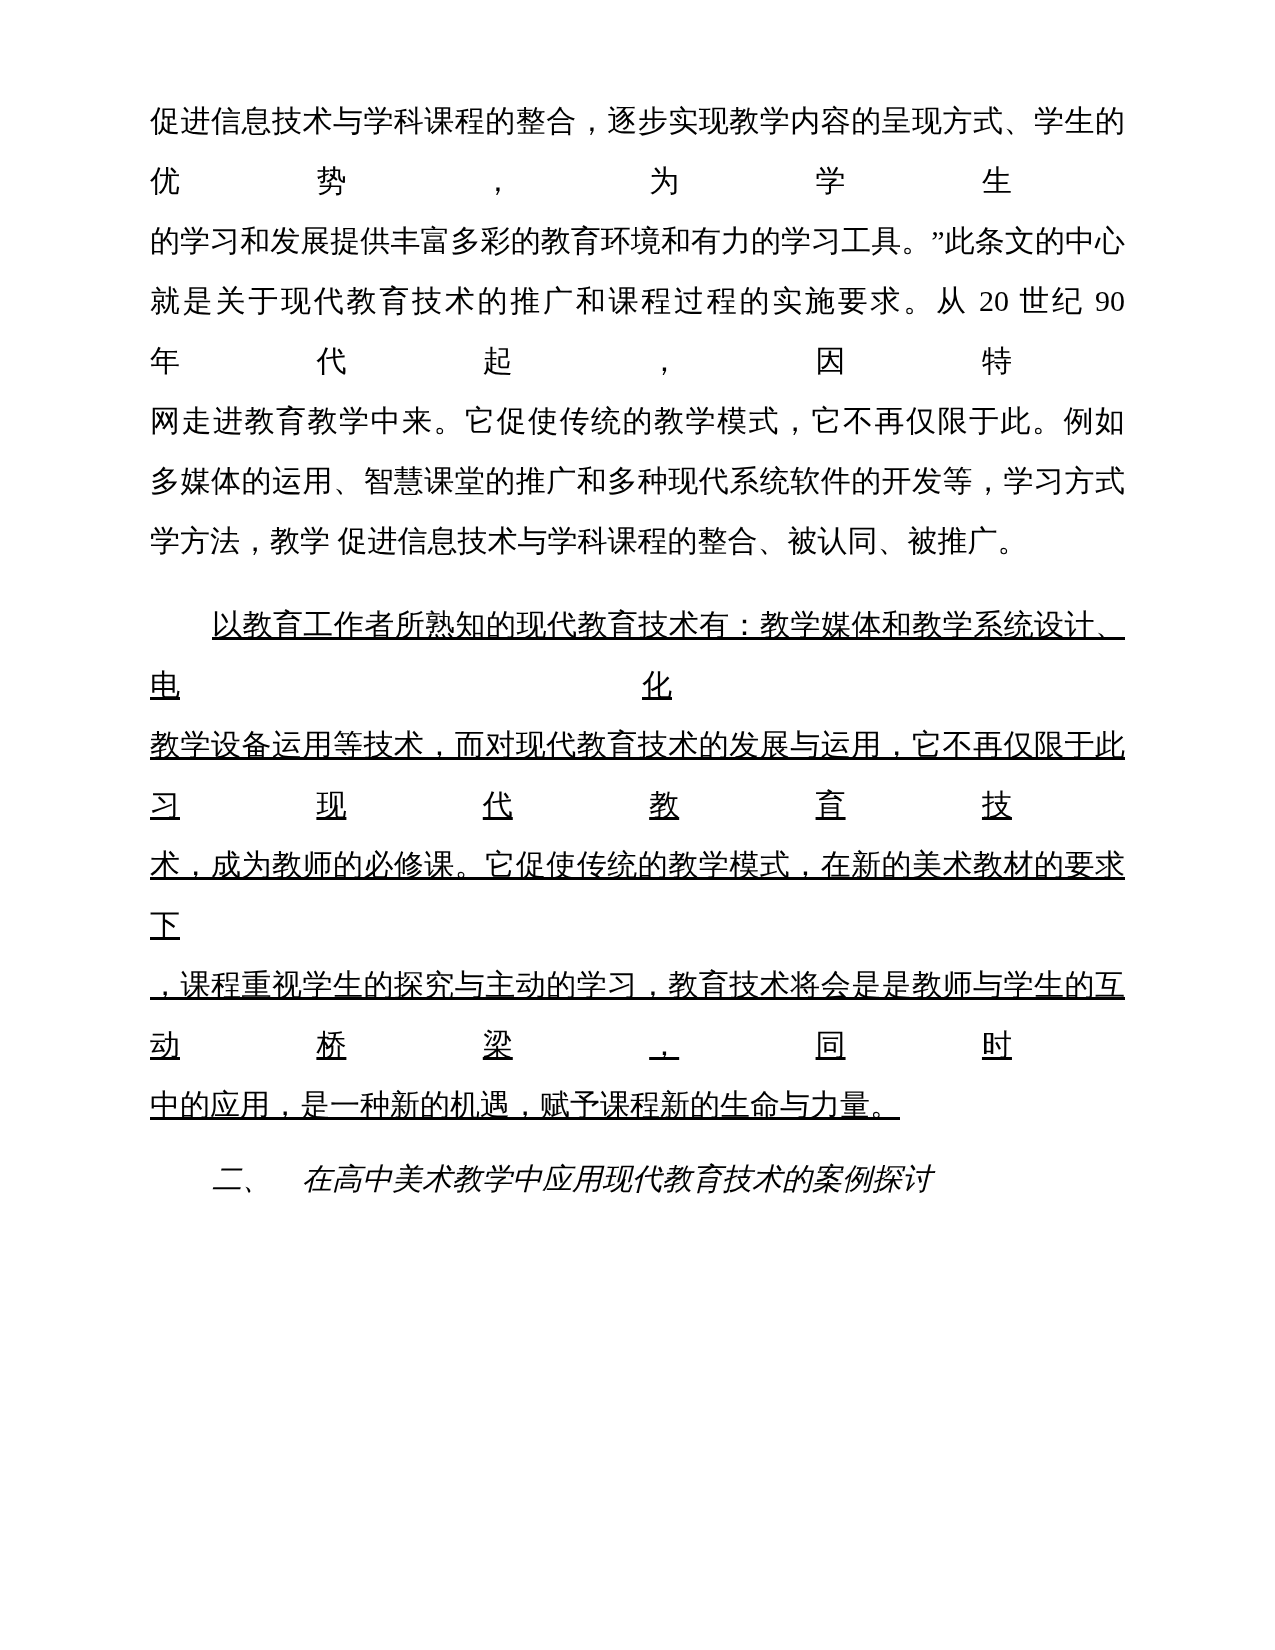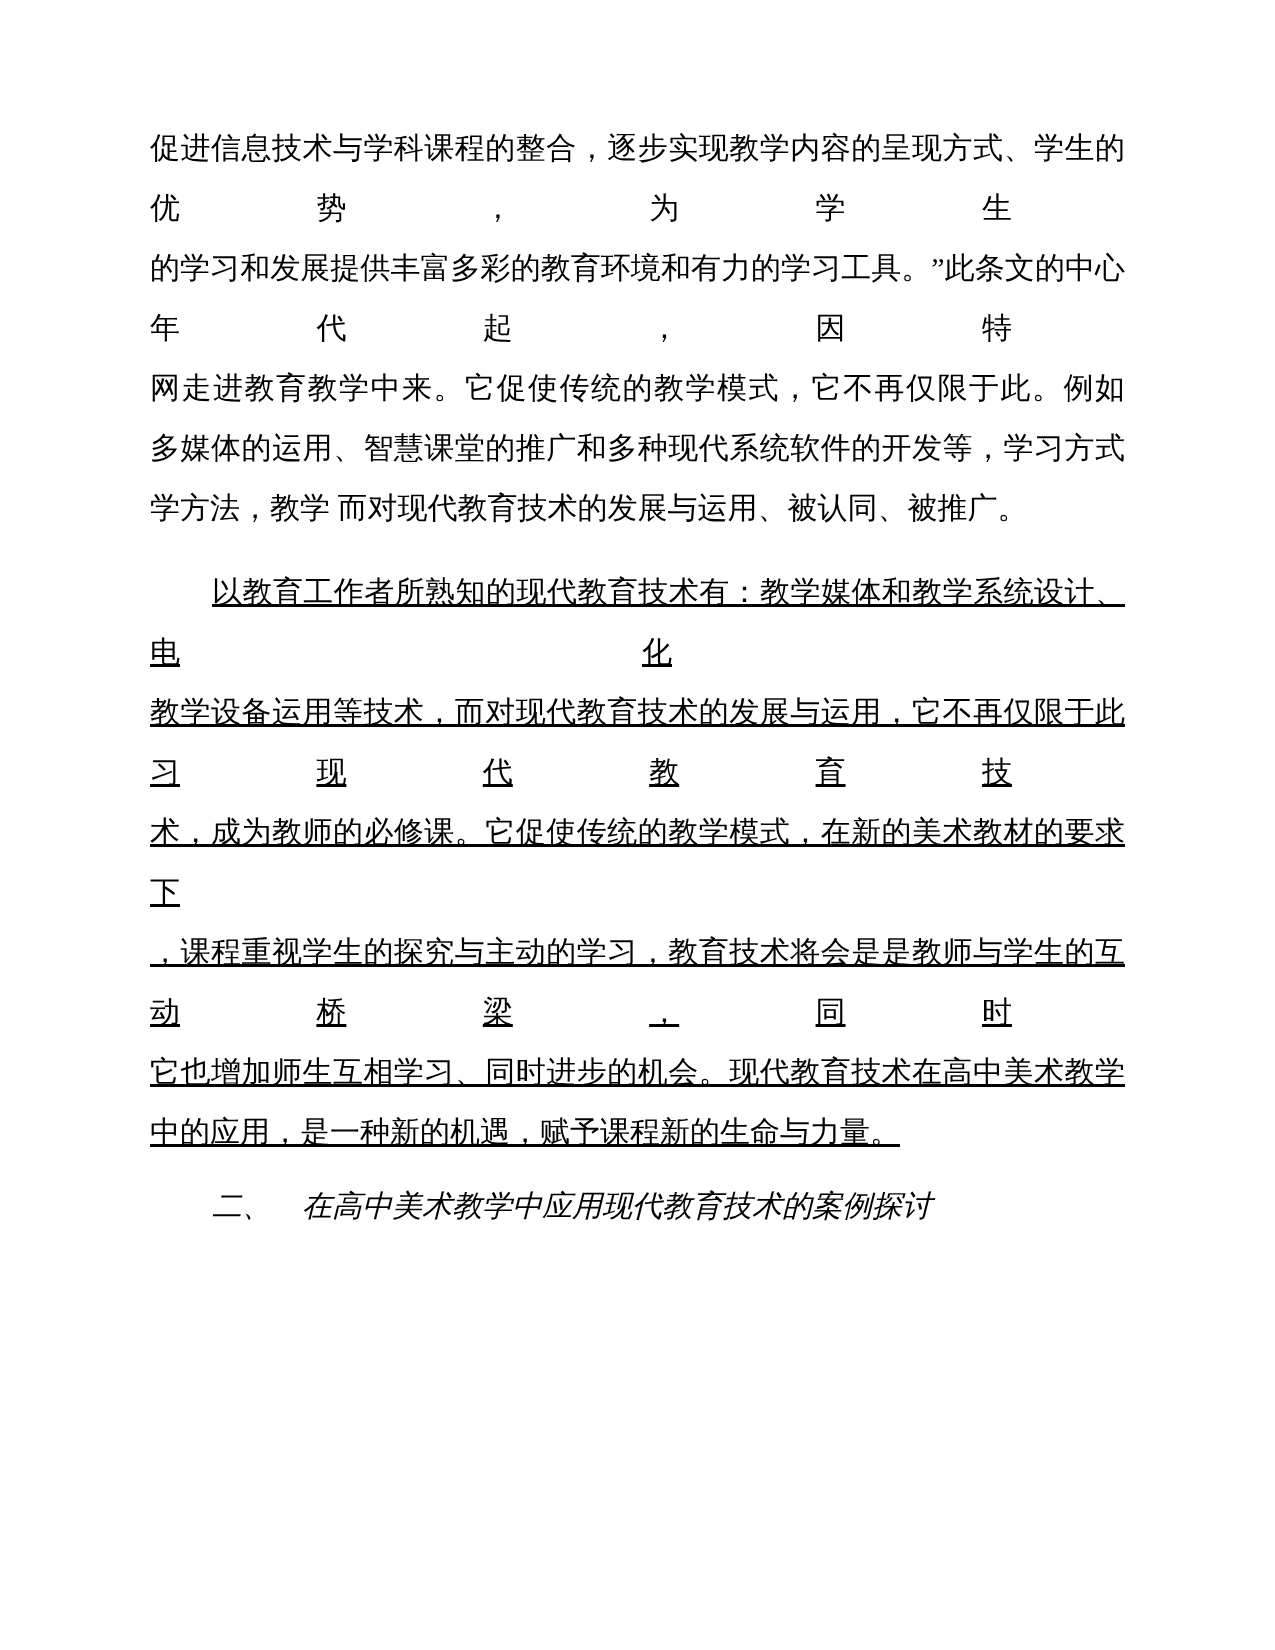--- a/index.html
+++ b/index.html
@@ -10,21 +10,21 @@
   .page {
     position: relative;
     width: 1275px;
     height: 1650px;
     background: #ffffff;
     overflow: hidden;
     font-family: "Liberation Serif", "DejaVu Serif", serif;
     color: #000000;
   }
   .doc {
-    padding: 118px 150px 0 150px;
+    padding: 91px 150px 0 150px;
     width: 975px;
     box-sizing: content-box;
   }
   .para { margin: 0; }
   .para.p2 { margin-top: 24px; text-decoration: underline; }
   .para.p3 { margin-top: 14px; font-style: italic; }
   .line {
     font-size: 30px;
     line-height: 60px;
     letter-spacing: 0;
@@ -61,31 +61,32 @@
       <div class="line">促进信息技术与学科课程的整合，逐步实现教学内容的呈现方式、学生的</div>
       <div class="line spread w6">
         <span>优</span>
         <span>势</span>
         <span>，</span>
         <span>为</span>
         <span>学</span>
         <span>生</span>
       </div>
       <div class="line">的学习和发展提供丰富多彩的教育环境和有力的学习工具。”此条文的中心</div>
+      <div class="line">就是关于现代教育技术的推广和课程过程的实施要求。从 20 世纪 90</div>
       <div class="line spread w6">
         <span>年</span>
         <span>代</span>
         <span>起</span>
         <span>，</span>
         <span>因</span>
         <span>特</span>
       </div>
       <div class="line">网走进教育教学中来。它促使传统的教学模式，它不再仅限于此。例如</div>
       <div class="line">多媒体的运用、智慧课堂的推广和多种现代系统软件的开发等，学习方式</div>
-      <div class="line end">学方法，教学 而对现代教育技术的发展与运用、被认同、被推广。</div>
+      <div class="line end">学方法，教学 促进信息技术与学科课程的整合、被认同、被推广。</div>
     </div>
 
     <div class="para p2">
       <div class="line indent">以教育工作者所熟知的现代教育技术有：教学媒体和教学系统设计、</div>
       <div class="line spread w2">
         <span>电</span>
         <span>化</span>
       </div>
       <div class="line">教学设备运用等技术，而对现代教育技术的发展与运用，它不再仅限于此</div>
       <div class="line spread w6">
@@ -99,21 +100,20 @@
       <div class="line">术，成为教师的必修课。它促使传统的教学模式，在新的美术教材的要求下</div>
       <div class="line">，课程重视学生的探究与主动的学习，教育技术将会是是教师与学生的互</div>
       <div class="line spread w6">
         <span>动</span>
         <span>桥</span>
         <span>梁</span>
         <span>，</span>
         <span>同</span>
         <span>时</span>
       </div>
-      <div class="line">它也增加师生互相学习、同时进步的机会。现代教育技术在高中美术教学</div>
       <div class="line end">中的应用，是一种新的机遇，赋予课程新的生命与力量。</div>
     </div>
 
     <div class="para p3">
       <div class="line end indent">二、　在高中美术教学中应用现代教育技术的案例探讨</div>
     </div>
 
   </div>
 </div>
 

